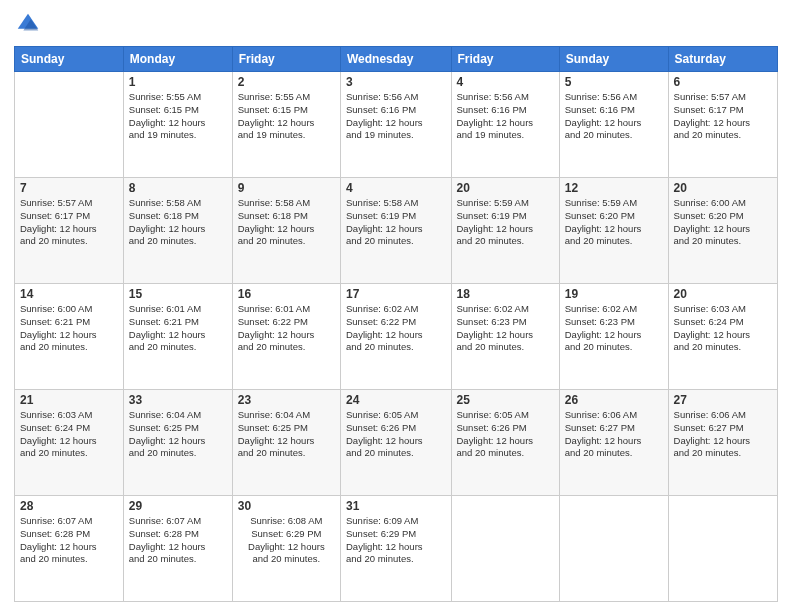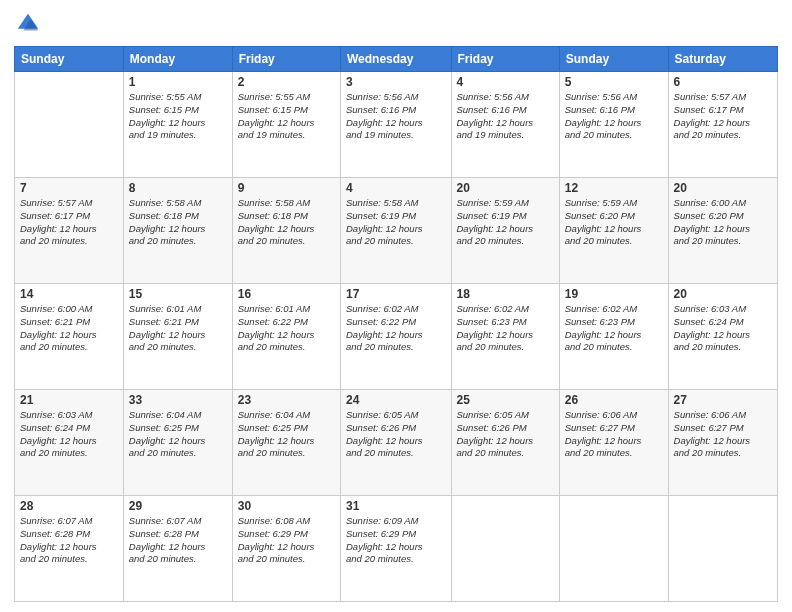--- a/index.html
+++ b/index.html
@@ -91,21 +91,20 @@
       font-weight: bold;
       font-size: 12px;
       color: #333;
       display: block;
       margin-bottom: 2px;
     }
     .day-info {
       font-size: 9.5px;
       color: #333;
       line-height: 1.35;
-      font-style: italic;
     }
     .empty-cell {
       background: #fff !important;
     }
   </style>
 </head>
 <body>
 
 <div class="page">
   <div class="header">
@@ -346,21 +345,21 @@
           </td>
           <td>
             <span class="day-number">29</span>
             <div class="day-info" style="white-space: pre-line;">Sunrise: 6:07 AM
 Sunset: 6:28 PM
 Daylight: 12 hours
 and 20 minutes.</div>
           </td>
           <td>
             <span class="day-number">30</span>
-            <div class="day-info" style="white-space: pre-line;">Sunrise: 6:08 AM
+            <div class="day-info" style="white-space: pre-line; text-align: center;">Sunrise: 6:08 AM
 Sunset: 6:29 PM
 Daylight: 12 hours
 and 20 minutes.</div>
           </td>
           <td>
             <span class="day-number">31</span>
             <div class="day-info" style="white-space: pre-line;">Sunrise: 6:09 AM
 Sunset: 6:29 PM
 Daylight: 12 hours
 and 20 minutes.</div>

